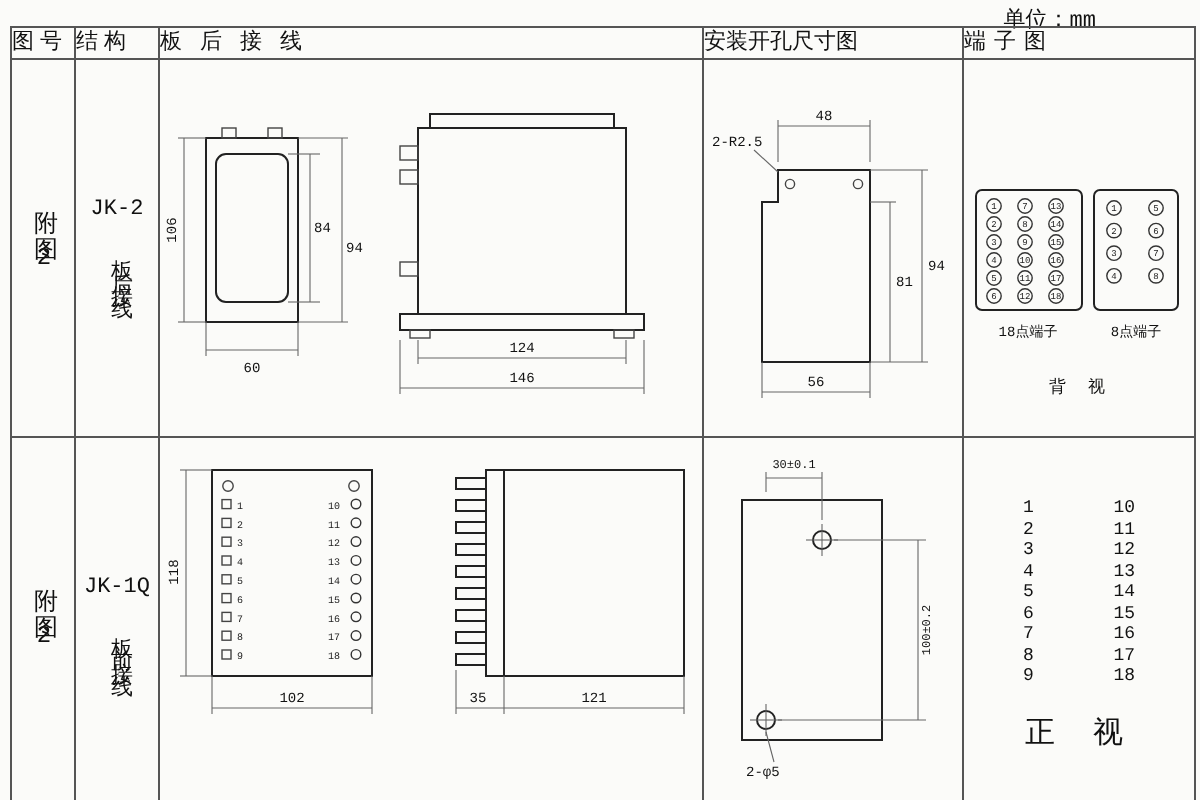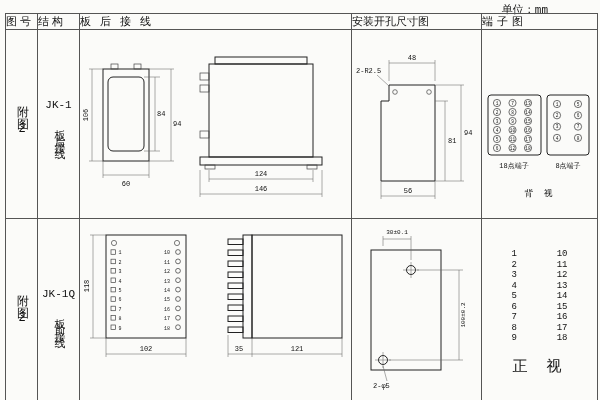--- a/index.html
+++ b/index.html
@@ -58,21 +58,21 @@
     </tr>
 
     <tr>
       <td>
         <div class="cell-center">
           <div class="vtext vspread">附图2</div>
         </div>
       </td>
       <td>
         <div class="cell-center">
-          <div class="model">JK-1</div>
+          <div class="model">JK-2</div>
           <div class="vtext vtight">板后接线</div>
         </div>
       </td>
 
       <td class="drawcell">
         <svg class="drw" width="270" height="182" viewBox="0 0 270 182">
           <g>
             <rect class="oline" x="22" y="38" width="46" height="92"></rect>
             <rect class="oline-thin" x="30" y="33" width="7" height="5"></rect>
             <rect class="oline-thin" x="53" y="33" width="7" height="5"></rect>

